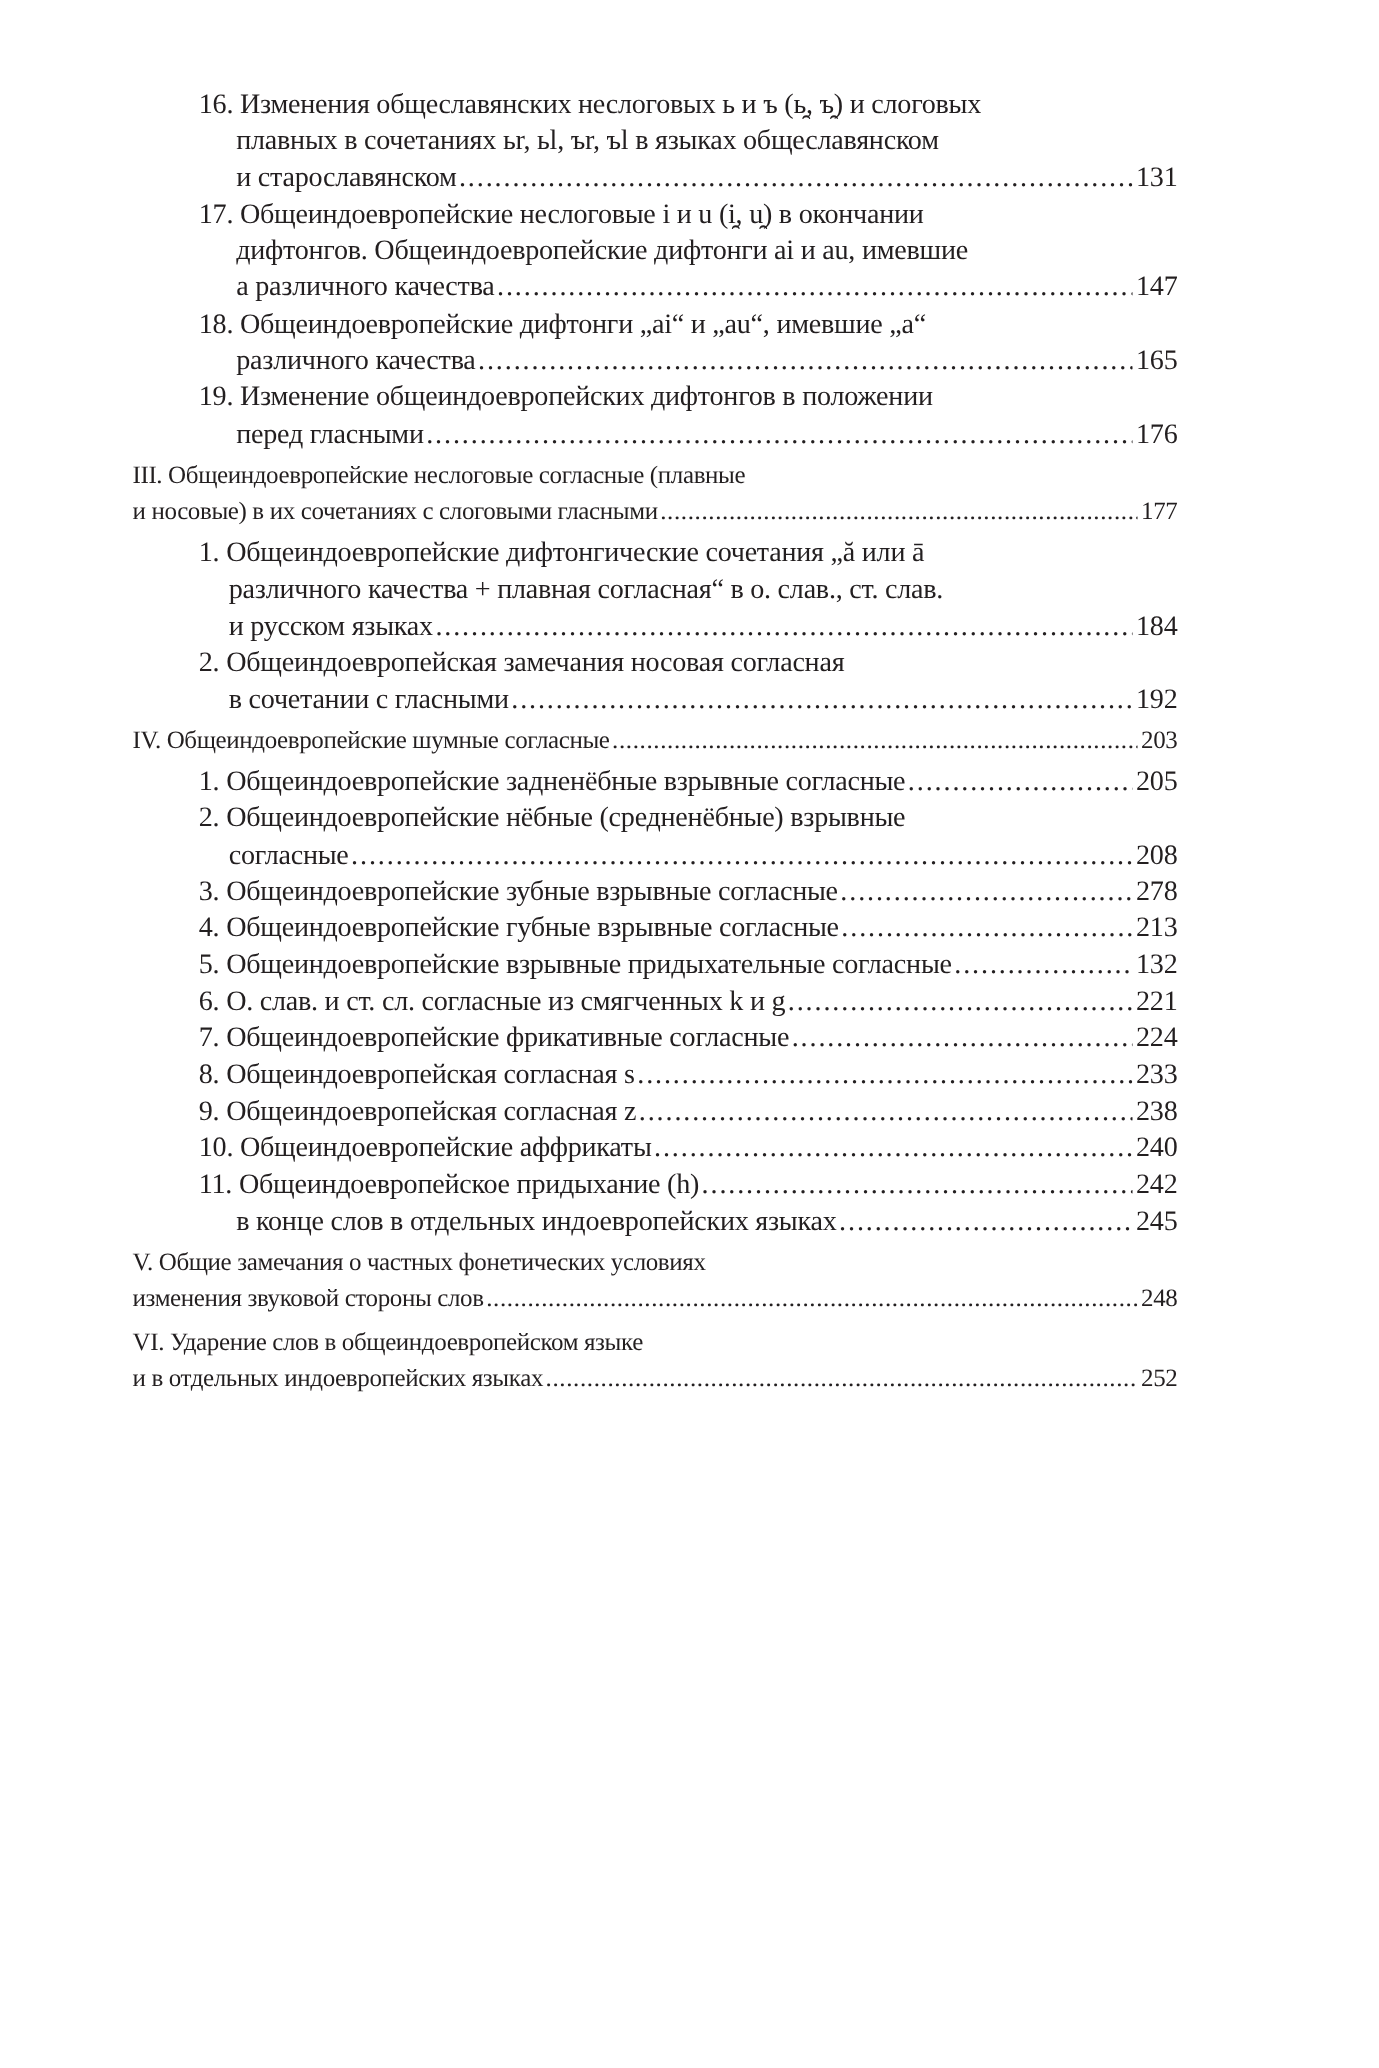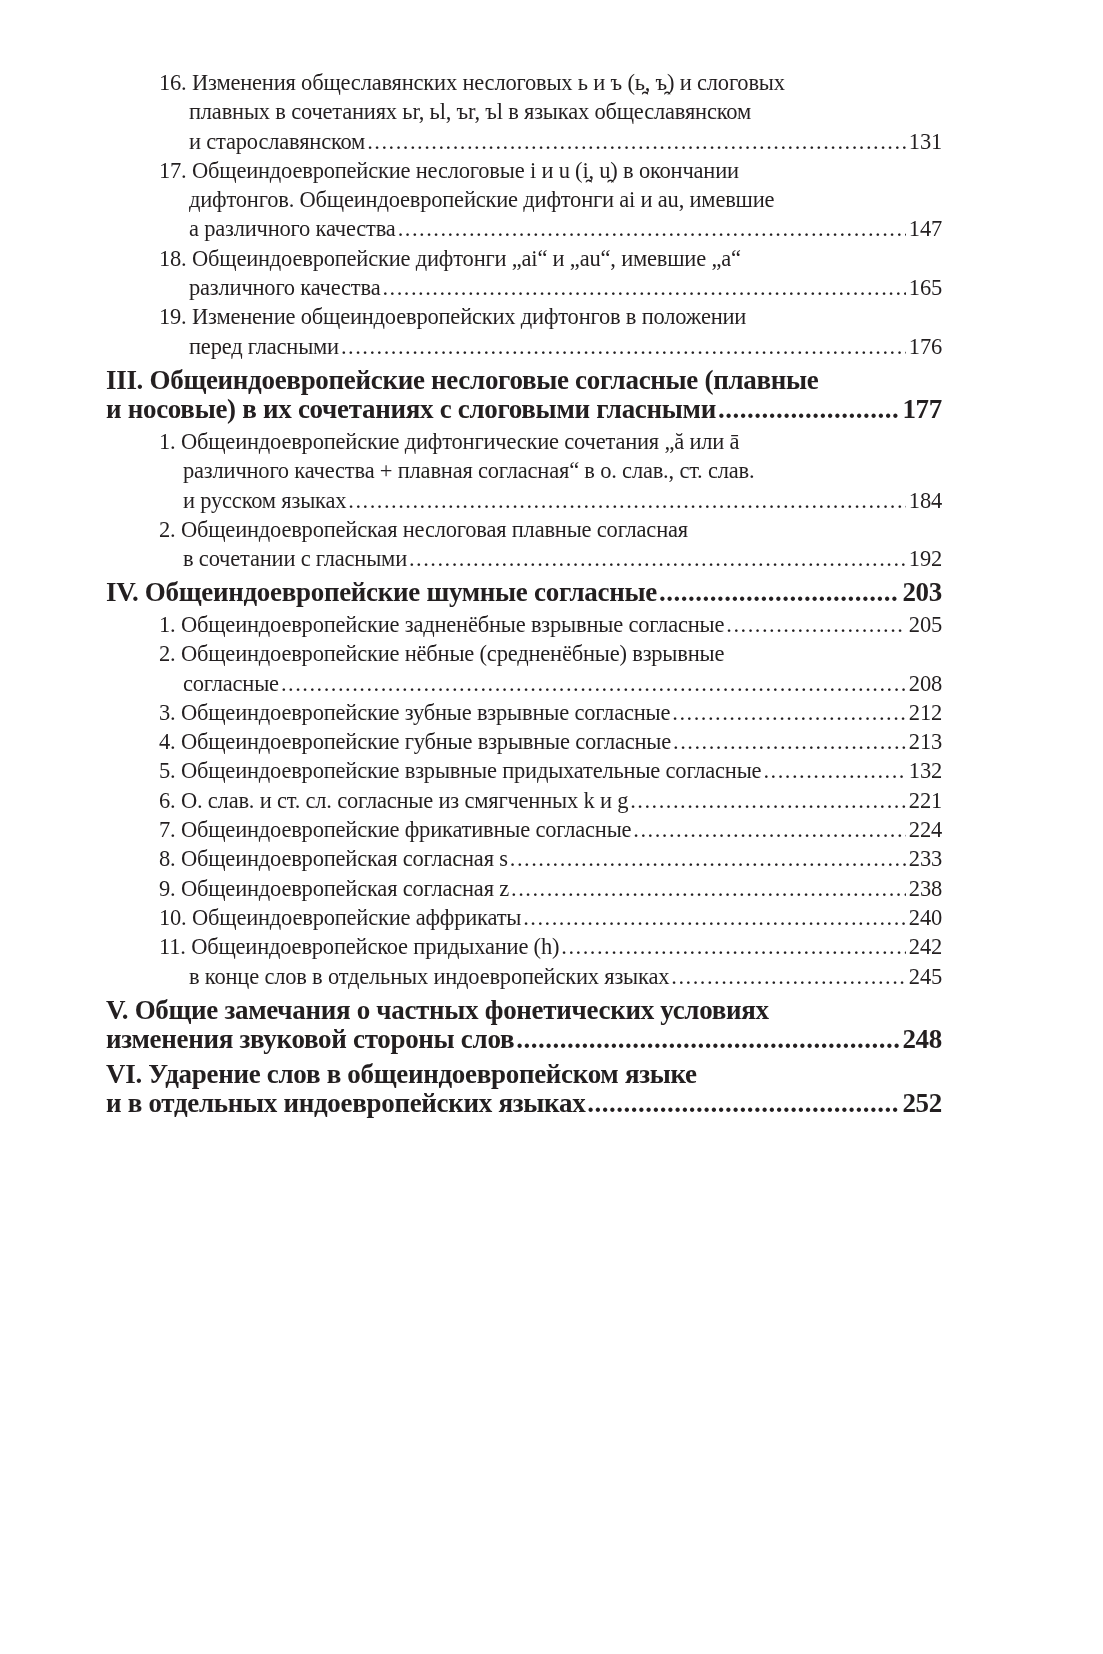--- a/index.html
+++ b/index.html
@@ -14,21 +14,21 @@
   .sub .cont { padding-left: 30px; }
   .sub.one-digit .cont { padding-left: 24px; }
   .line { display: flex; align-items: baseline; white-space: nowrap; }
   .line .txt { flex: 0 0 auto; }
   .line .leader {
     flex: 1 1 auto; overflow: hidden; white-space: nowrap; margin: 0 3px 0 2px;
     letter-spacing: 1.5px;
   }
   .line .leader::before { content: "................................................................................................................................................................................................................................................................"; }
   .line .page { flex: 0 0 auto; }
-  .sec { font-weight: bold; font-size: 27px; line-height: 29.5px; letter-spacing: -0.3px; margin-top: 5px; }
+  .sec { font-weight: normal; font-size: 20px; line-height: 29.5px; letter-spacing: -0.3px; margin-top: 5px; }
   .sec .leader::before { letter-spacing: 0.5px; }
   .sec + .sub { margin-top: 2px; font-family: Liberation Serif, serif; }
 </style>
 </head>
 <body>
 
 <div class="toc" id="toc">
     <div class="entry sub">
       <div class="line">
         <span class="txt"><span class="num">16.</span> <span>Изменения общеславянских неслоговых ь и ъ (ь̯, ъ̯) и слоговых</span></span>
@@ -93,21 +93,21 @@
         <span class="txt"><span>различного качества + плавная согласная“ в о. слав., ст. слав.</span></span>
       </div>
       <div class="line cont">
         <span class="txt"><span>и русском языках</span></span>
         <span class="leader"></span>
         <span class="page">184</span>
       </div>
     </div>
     <div class="entry sub one-digit">
       <div class="line">
-        <span class="txt"><span class="num">2.</span> <span>Общеиндоевропейская неслоговая плавные согласная</span></span>
+        <span class="txt"><span class="num">2.</span> <span>Общеиндоевропейская замечания носовая согласная</span></span>
       </div>
       <div class="line cont">
         <span class="txt"><span>в сочетании с гласными</span></span>
         <span class="leader"></span>
         <span class="page">192</span>
       </div>
     </div>
     <div class="entry sec">
       <div class="line">
         <span class="txt"><span class="num">IV.</span> <span>Общеиндоевропейские шумные согласные</span></span>
@@ -129,21 +129,21 @@
       <div class="line cont">
         <span class="txt"><span>согласные</span></span>
         <span class="leader"></span>
         <span class="page">208</span>
       </div>
     </div>
     <div class="entry sub one-digit">
       <div class="line">
         <span class="txt"><span class="num">3.</span> <span>Общеиндоевропейские зубные взрывные согласные</span></span>
         <span class="leader"></span>
-        <span class="page">212</span>
+        <span class="page">278</span>
       </div>
     </div>
     <div class="entry sub one-digit">
       <div class="line">
         <span class="txt"><span class="num">4.</span> <span>Общеиндоевропейские губные взрывные согласные</span></span>
         <span class="leader"></span>
         <span class="page">213</span>
       </div>
     </div>
     <div class="entry sub one-digit">

